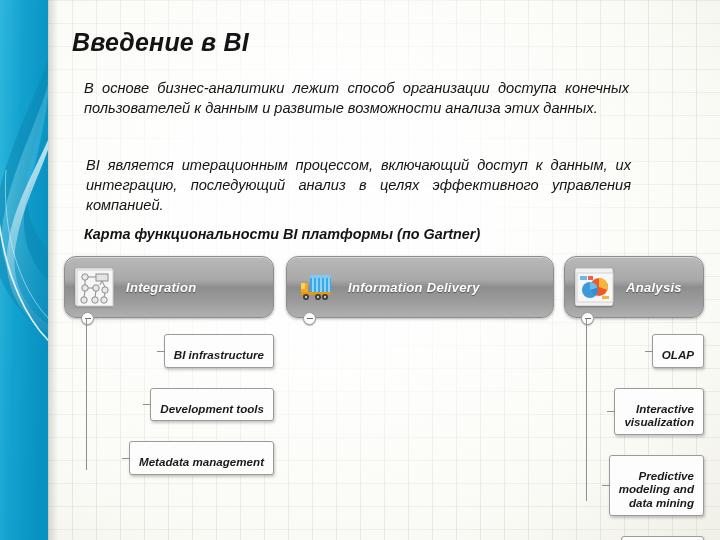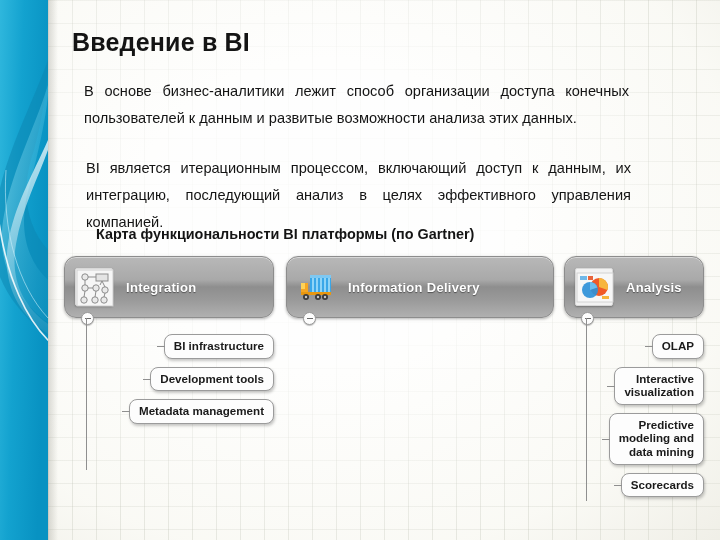--- a/index.html
+++ b/index.html
@@ -9,20 +9,21 @@
     font-family: "Liberation Sans", sans-serif;
   }
   body { background: #ffffff; position: relative; }
 
   
   #slide {
     position: absolute; inset: 0;
     width: 720px; height: 540px;
     background: #fbfbf7;
     overflow: hidden;
+    font-style: italic;
   }
   
   #grid {
     position: absolute; left: 0; top: 0; right: 0; bottom: 0;
     background-image:
       linear-gradient(to right, rgba(170,175,160,.30) 1px, transparent 1px),
       linear-gradient(to bottom, rgba(170,175,160,.22) 1px, transparent 1px);
     background-size: 24px 23px;
     pointer-events: none;
   }
@@ -45,27 +46,27 @@
   
   #title {
     position: absolute; left: 72px; top: 28px;
     font-size: 25px; font-weight: bold; color: #141414;
     letter-spacing: .2px;
   }
   .para {
     position: absolute;
     font-size: 14.6px; color: #141414;
     text-align: justify;
-    line-height: 27px;
+    line-height: 20px;
     width: 545px;
   }
   #para1 { left: 84px; top: 78px; }
   #para2 { left: 86px; top: 155px; }
   #maptitle {
-    position: absolute; left: 96px; top: 226px;
+    position: absolute; left: 84px; top: 226px;
     font-size: 14.4px; font-weight: bold; color: #141414;
   }
 
   
   #diagram {
     position: absolute; left: 64px; top: 256px;
     width: 640px; height: 262px;
   }
   .col { position: absolute; top: 0; text-align: right; }
   #col1 { left: 0;   width: 210px; }
@@ -111,26 +112,26 @@
   }
 
   
   .tree { position: relative; margin-top: 16px; padding-left: 30px; }
   .spine {
     position: absolute; left: 22px; top: -16px;
     width: 1px; background: #8f8f8f;
   }
   .node {
     position: relative;
-    margin-bottom: 8px;
+    margin-bottom: 20px;
     display: inline-block;
     background: #fdfdfd;
     border: 1px solid #9b9b9b;
-    border-radius: 8px;
-    padding: 4px 9px 5px 9px;
+    border-radius: 3px;
+    padding: 13px 9px 5px 9px;
     font-size: 11.6px; font-weight: bold; color: #1a1a1a;
     line-height: 13.6px;
     box-shadow: 1px 2px 3px rgba(0,0,0,.22);
     white-space: pre-line;
   }
   .node::before {
     content: ""; position: absolute; left: -8px; top: 50%;
     width: 8px; height: 1px; background: #8f8f8f;
   }
   .node-wrap { display: block; }

